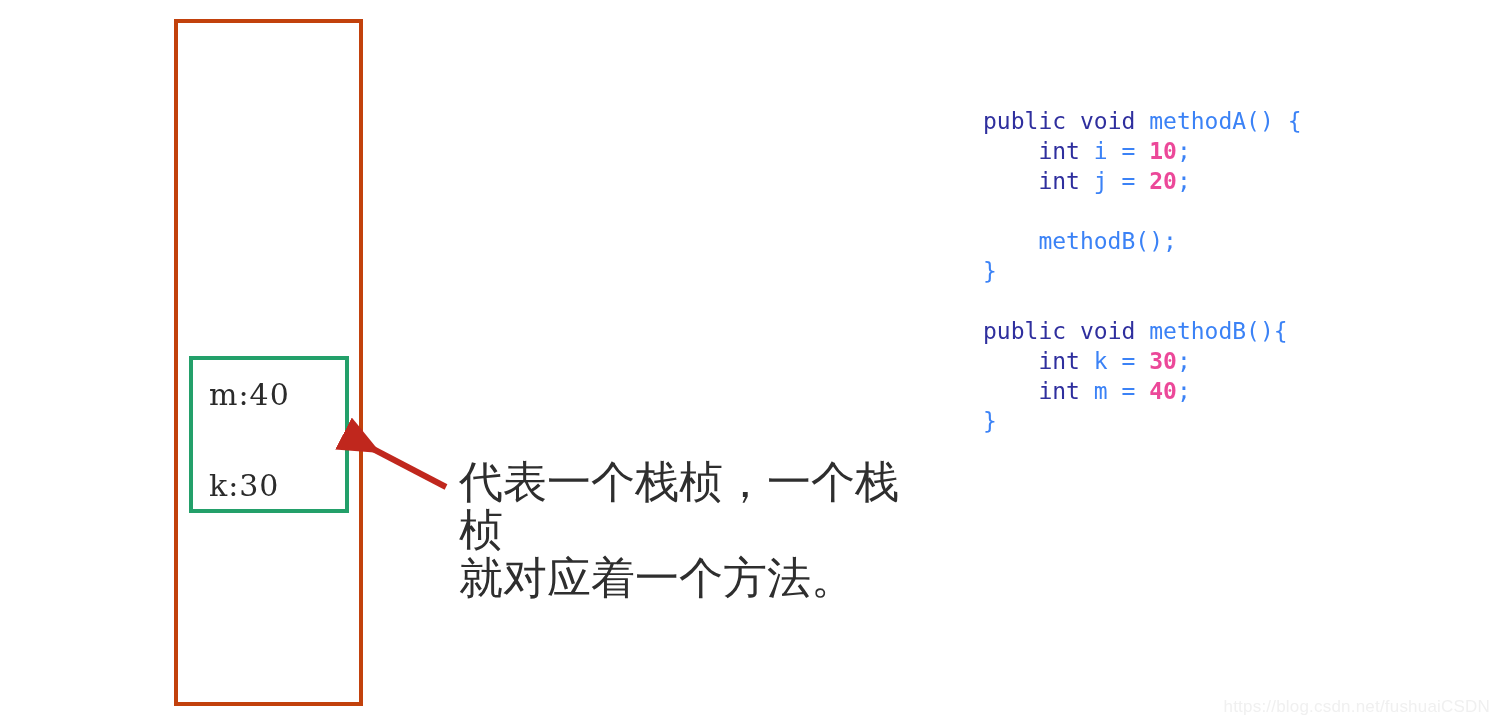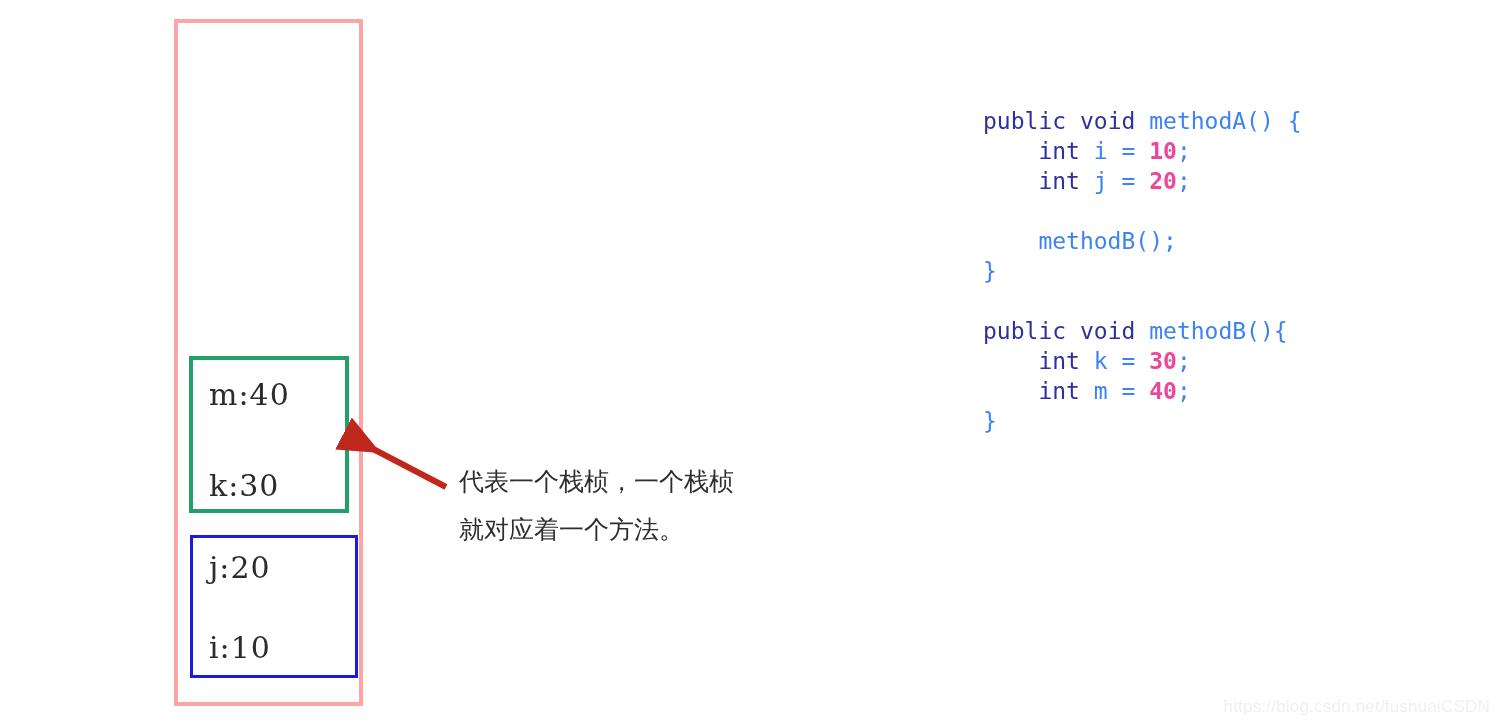--- a/index.html
+++ b/index.html
@@ -16,21 +16,21 @@
   }
 
   
   #stack-diagram {
     position: absolute;
     left: 174px;
     top: 19px;
     width: 189px;
     height: 687px;
     box-sizing: border-box;
-    border: 4px solid #fca5a5;
+    border: 4px solid #c2410c;
     background: #ffffff;
   }
 
   .stack-frame {
     position: absolute;
     box-sizing: border-box;
     background: #ffffff;
   }
 
   #frame-methodb {
@@ -72,21 +72,21 @@
     height: 95px;
     pointer-events: none;
   }
 
   #annotation-text {
     position: absolute;
     left: 459px;
     top: 458px;
     width: 440px;
     font-family: "DejaVu Sans", "Liberation Sans", sans-serif;
-    font-size: 25px;
+    font-size: 44px;
     line-height: 48px;
     color: #2e2e2e;
     white-space: pre-line;
   }
 
   
   #code-panel {
     position: absolute;
     left: 983px;
     top: 106px;
@@ -123,24 +123,20 @@
 </head>
 <body>
 
 <div id="stack-diagram">
 
   <div class="stack-frame" id="frame-methodb">
     <div class="frame-var row-0">m:40</div>
     <div class="frame-var row-1">k:30</div>
   </div>
 
-  <div class="stack-frame" id="frame-methoda">
-    <div class="frame-var row-0">j:20</div>
-    <div class="frame-var row-1">i:10</div>
-  </div>
 
 </div>
 
 <svg id="annotation-arrow" viewBox="0 0 130 95">
   <defs>
     <marker id="arrowhead" markerWidth="7" markerHeight="7" refX="5.4" refY="3" orient="auto">
       <path d="M7,0 L7,6 L0,3 z" fill="#c0271d"></path>
     </marker>
   </defs>
   <line x1="116" y1="72" x2="22" y2="23" stroke="#c0271d" stroke-width="6" marker-end="url(#arrowhead)"></line>

